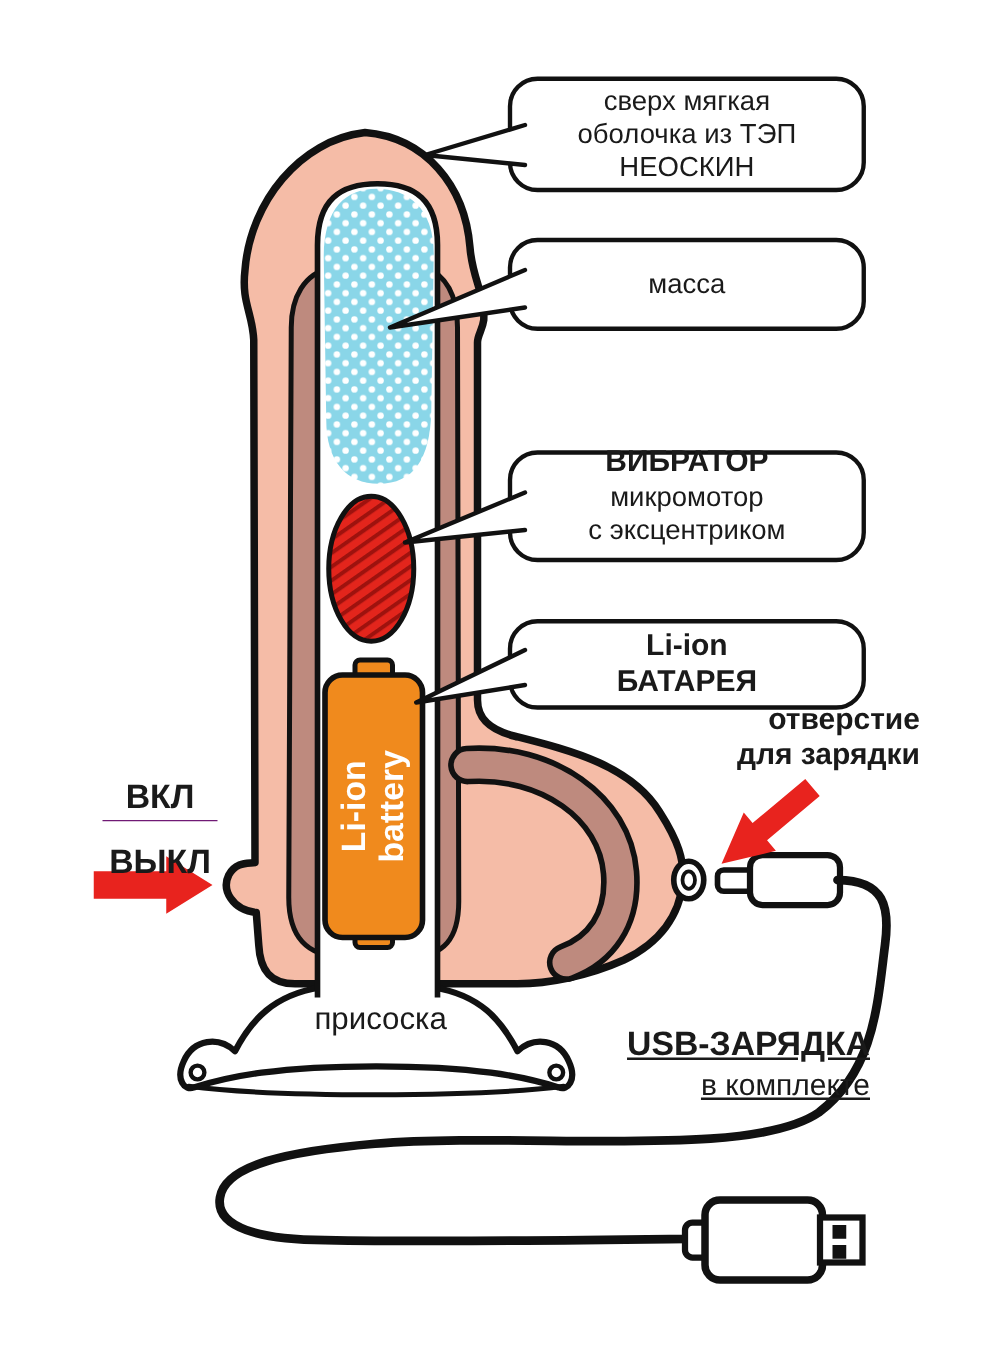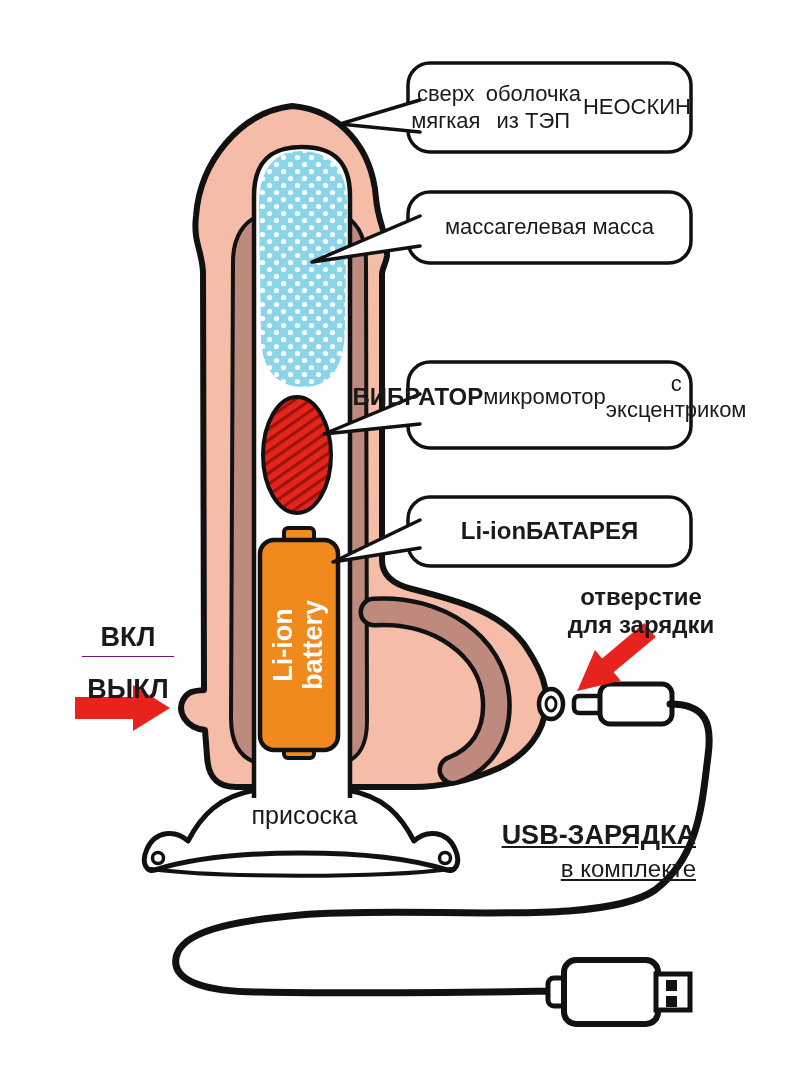--- a/index.html
+++ b/index.html
@@ -1,27 +1,27 @@
 <!DOCTYPE html>
 <html><head>
 <meta charset="utf-8">
 <style>
   html,body{margin:0;padding:0;background:#fff;}
   body{width:802px;height:1080px;position:relative;overflow:hidden;
        font-family:"Liberation Sans",sans-serif;color:#1a1a1a;}
   .stage{position:absolute;left:0;top:0;width:802px;height:1080px;}
-  .txt{position:absolute;display:flex;align-items:center;
+  .txt{position:absolute;display:flex;flex-direction:column;align-items:center;
        justify-content:center;text-align:center;line-height:1.2;}
   .callout-text{font-size:22px;}
   .b{font-weight:bold;}
   .switch-block{position:absolute;left:82px;top:622px;width:92px;text-align:center;
        font-weight:bold;font-size:27px;}
   .switch-block .on{display:block;border-bottom:1px solid #701a75;padding-bottom:3px;}
   .switch-block .off{display:block;padding-top:17px;}
-  .charging-label{position:absolute;left:546px;top:583px;width:190px;text-align:center;
+  .charging-label{position:absolute;left:546px;top:562px;width:190px;text-align:right;
        font-weight:bold;font-size:24px;line-height:1.15;}
   .suction-label{position:absolute;left:232px;top:801px;width:145px;text-align:center;
        font-size:25px;}
   .usb-label{position:absolute;left:478px;top:820px;width:218px;text-align:right;text-decoration:underline;}
   .usb-label .l1{font-weight:bold;font-size:27px;display:block;}
   .usb-label .l2{font-size:24px;display:block;margin-top:4px;}
   .battery-print{position:absolute;left:199px;top:605px;width:200px;height:80px;
        transform:rotate(-90deg);display:flex;flex-direction:column;align-items:center;
        justify-content:center;color:#fff;font-weight:bold;font-size:27px;line-height:1.1;}
 </style>
@@ -109,21 +109,20 @@
 </svg>
 
 <div class="txt callout-text" style="left:408px;top:63px;width:283px;height:89px;">
   <span>сверх мягкая</span>
   <span>оболочка из ТЭП</span>
   <span>НЕОСКИН</span>
 </div>
 
 <div class="txt callout-text" style="left:408px;top:192px;width:283px;height:71px;">
   <span>масса</span>
-  <span>гелевая масса</span>
 </div>
 
 <div class="txt callout-text" style="left:408px;top:362px;width:283px;height:70px;">
   <span class="b" style="font-size:24px;">ВИБРАТОР</span>
   <span>микромотор</span>
   <span>с эксцентриком</span>
 </div>
 
 <div class="txt callout-text" style="left:408px;top:497px;width:283px;height:69px;">
   <span class="b" style="font-size:24px;">Li-ion</span>

